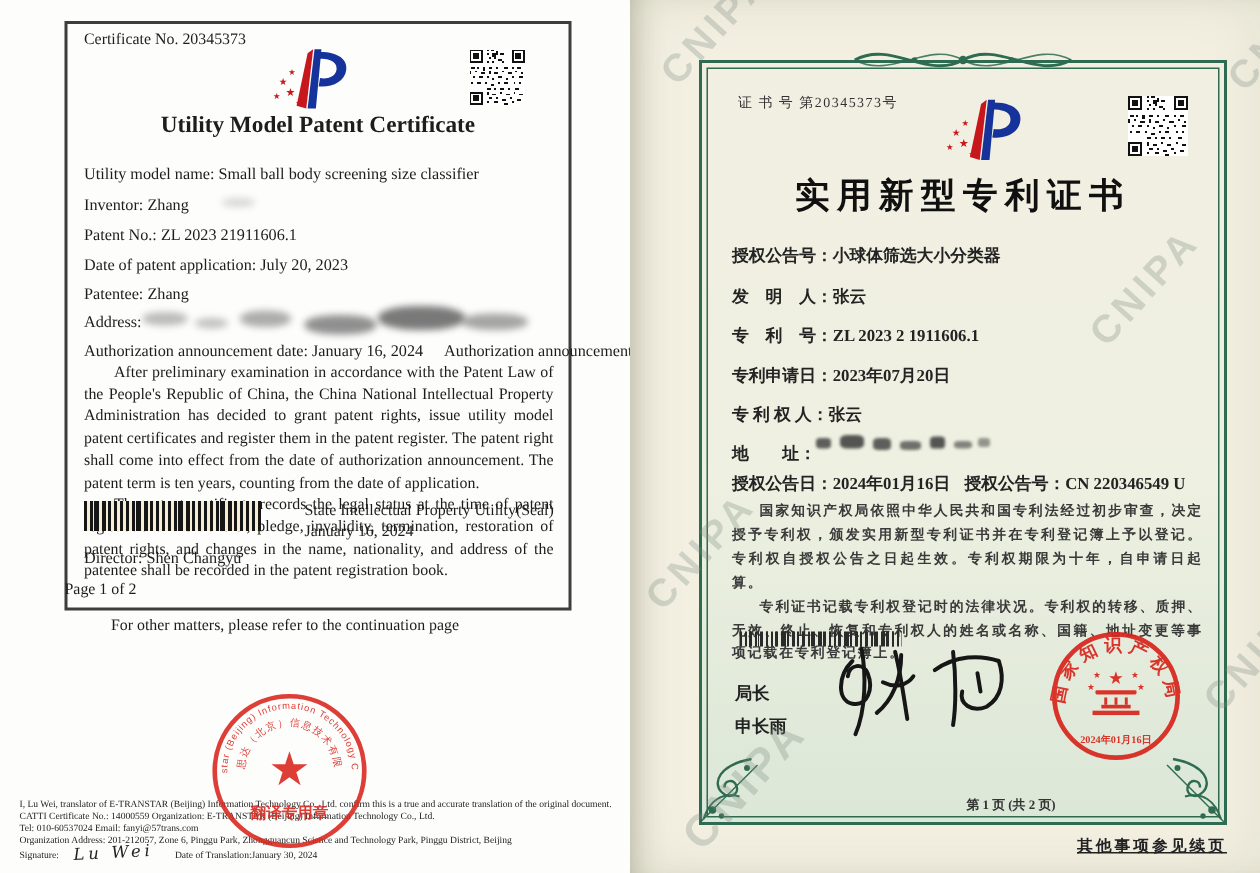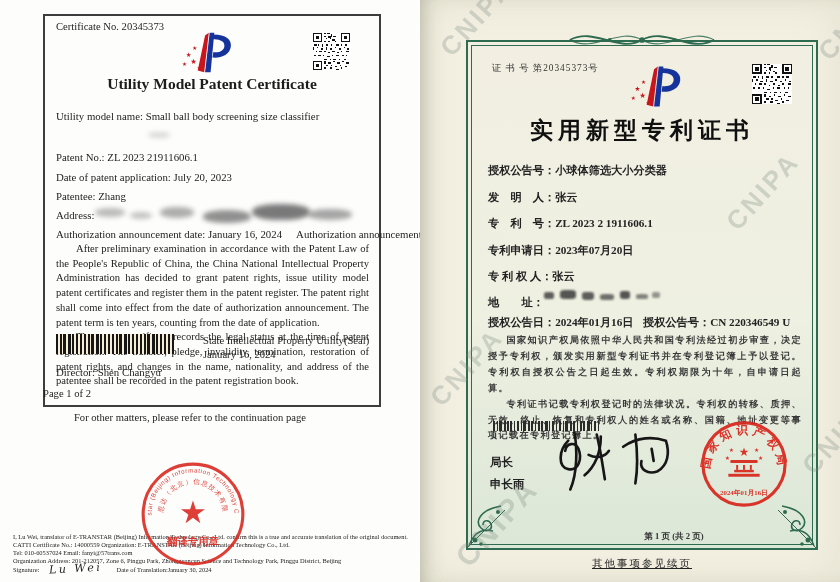--- a/index.html
+++ b/index.html
@@ -49,21 +49,21 @@
   .rparas{position:absolute;left:68px;top:333px;width:314px;font-size:9.2px;line-height:15.9px;letter-spacing:1.3px;text-align:justify;color:#3a3a3a;font-weight:bold}
   .rparas p{text-indent:2em}
   .barcode-right{position:absolute;left:73px;top:421px;width:108px;height:10px;
     background-image:repeating-linear-gradient(90deg,#2a2a2a 0 1.5px,transparent 1.5px 3.5px),
                      repeating-linear-gradient(90deg,#2a2a2a 0 1px,transparent 1px 6px)}
   .rdirlab{position:absolute;left:70px;top:455px;font-size:11.5px;font-weight:bold}
   .rdirname{position:absolute;left:70px;top:477px;font-size:11.5px;font-weight:bold}
   .rsig{position:absolute;left:132px;top:428px;width:122px;height:66px}
   .oseal{position:absolute;left:279px;top:419px;width:90px;height:90px;opacity:.92}
   .rpagenum{position:absolute;left:46px;top:531px;width:416px;text-align:center;font-size:8.6px;color:#333;font-weight:bold}
-  .rnote{position:absolute;left:46px;top:557px;width:352px;text-align:center;font-size:10.5px;letter-spacing:2px;color:#222;font-weight:normal;text-decoration:underline}
+  .rnote{position:absolute;left:46px;top:557px;width:352px;text-align:right;font-size:10.5px;letter-spacing:2px;color:#222;font-weight:bold;text-decoration:underline}
   .wm{position:absolute;font-family:"Liberation Sans","DejaVu Sans",sans-serif;font-weight:bold;font-size:26px;letter-spacing:3px;
       color:rgba(122,140,130,.30);transform:rotate(-48deg);pointer-events:none;z-index:5}
   .wm.big{font-size:30px}
   .dash{position:absolute;background:#3a3a3a;border-radius:30%;filter:blur(1px)}
 </style>
 </head>
 <body>
 
 <div class="screen">
 
@@ -87,20 +87,21 @@
       <rect width="29" height="29" fill="#fff"></rect>
       <path fill="#111" d="M0,0h7v7h-7z M22,0h7v7h-7z M0,22h7v7h-7z"></path>
       <path fill="#fff" d="M1,1h5v5h-5z M23,1h5v5h-5z M1,23h5v5h-5z"></path>
       <path fill="#111" d="M2,2h3v3h-3z M24,2h3v3h-3z M2,24h3v3h-3z"></path>
       <path fill="#111" d="M9,0h1v1h-1z M11,0h2v1h-2z M14,1h1v2h-1z M9,2h1v1h-1z M12,2h2v2h-2z M16,2h2v1h-2z M10,4h1v1h-1z M13,4h1v1h-1z M15,5h2v1h-2z M9,6h1v1h-1z M12,6h1v1h-1z M17,6h1v1h-1z M1,9h2v1h-2z M4,9h1v1h-1z M7,9h1v2h-1z M10,9h2v1h-2z M14,9h1v1h-1z M18,9h2v1h-2z M22,9h1v1h-1z M25,9h2v1h-2z M0,11h1v2h-1z M3,11h1v1h-1z M6,12h2v1h-2z M10,11h1v2h-1z M13,12h2v1h-2z M17,11h1v1h-1z M20,12h2v1h-2z M24,11h1v1h-1z M27,12h1v1h-1z M2,14h1v1h-1z M5,14h2v1h-2z M9,14h1v1h-1z M12,15h1v1h-1z M15,14h2v1h-2z M19,15h1v1h-1z M22,14h1v1h-1z M26,14h2v1h-2z M1,17h1v1h-1z M4,17h2v1h-2z M8,17h1v1h-1z M11,18h2v1h-2z M15,17h1v1h-1z M18,17h2v1h-2z M23,17h1v1h-1z M26,17h1v1h-1z M9,20h2v1h-2z M13,20h1v1h-1z M16,20h2v1h-2z M20,20h1v1h-1z M24,20h2v1h-2z M9,22h1v2h-1z M12,23h2v1h-2z M16,22h1v1h-1z M19,23h2v1h-2z M23,22h1v1h-1z M26,23h2v1h-2z M10,25h2v1h-2z M14,25h1v1h-1z M17,26h2v1h-2z M21,25h1v1h-1z M25,26h2v1h-2z M9,27h1v1h-1z M13,27h2v1h-2z M18,28h2v1h-2z M22,27h1v1h-1z"></path>
     </svg>
 
     <div class="ltitle">Utility Model Patent Certificate</div>
 
     <div class="lrow" style="top:110px">Utility model name: Small ball body screening size classifier</div>
+    <div class="lrow" style="top:131px">Inventor: Zhang</div>
     <div class="blob" style="left:148px;top:132px;width:22px;height:6px;opacity:.25"></div>
     <div class="lrow" style="top:151px">Patent No.: ZL 2023 21911606.1</div>
     <div class="lrow" style="top:171px">Date of patent application: July 20, 2023</div>
     <div class="lrow" style="top:209px">Address:</div>
     <div class="lrow" style="top:190px">Patentee: Zhang</div>
 
     <div class="blob" style="left:95px;top:208px;width:30px;height:9px;opacity:.45"></div>
     <div class="blob" style="left:130px;top:212px;width:22px;height:7px;opacity:.4"></div>
     <div class="blob" style="left:160px;top:207px;width:34px;height:11px;opacity:.55"></div>
     <div class="blob" style="left:203px;top:210px;width:48px;height:13px;opacity:.75"></div>

